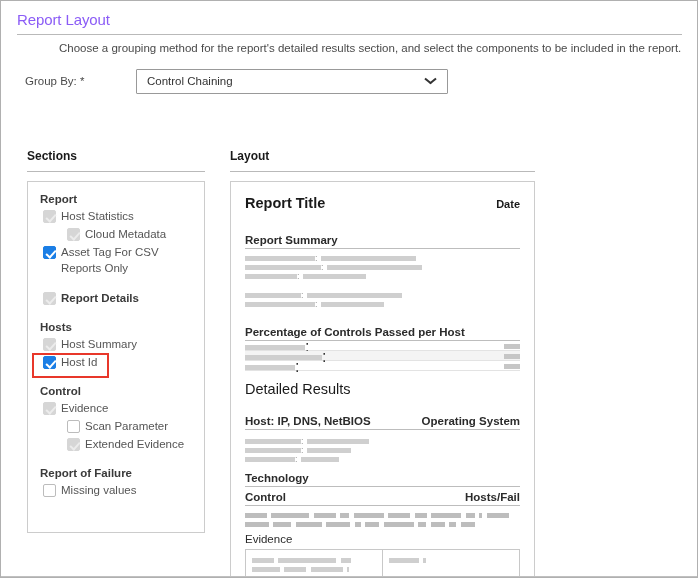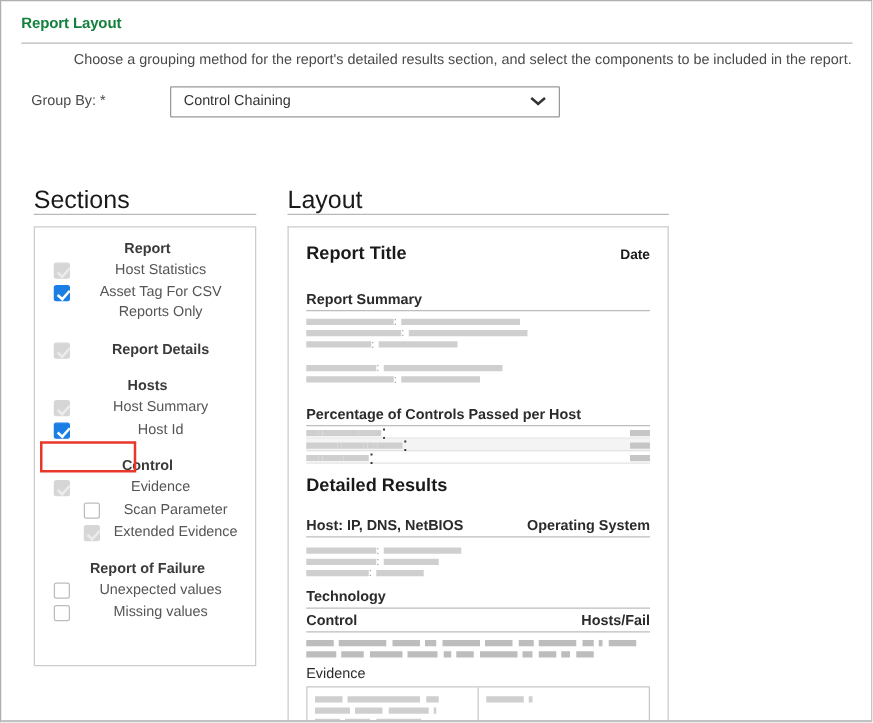--- a/index.html
+++ b/index.html
@@ -16,22 +16,22 @@
     width: 698px; height: 578px;
     border: 1px solid #b0b0b0;
     background: #ffffff;
     overflow: hidden;
   }
 
   
   .page-title {
     position: absolute;
     left: 16px; top: 10px;
-    font-size: 12px; font-weight: bold;
-    color: #15803d;
+    font-size: 15px; font-weight: normal;
+    color: #8b5cf6;
     letter-spacing: -0.1px;
   }
   .title-rule {
     position: absolute;
     left: 16px; top: 33px;
     width: 665px; height: 1px;
     background: #b9b9b9;
   }
   .intro-text {
     position: absolute;
@@ -73,41 +73,41 @@
     content:""; position:absolute;
     width: 8px; height: 2.2px; background:#333;
     top: 2px;
   }
   .chev:before { left:-1px; transform: rotate(40deg); }
   .chev:after  { left: 4px; transform: rotate(-40deg); }
 
   
   .col-head {
     position: absolute;
-    font-size: 20px; font-weight: normal;
+    font-size: 12px; font-weight: bold;
     color: #1a1a1a;
   }
   .col-rule {
     position: absolute;
     height: 1px; background: #b9b9b9;
   }
   #sections-head { left: 26px; top: 148px; }
   #sections-rule { left: 26px; top: 170px; width: 178px; }
   #layout-head   { left: 229px; top: 148px; }
   #layout-rule   { left: 229px; top: 170px; width: 305px; }
 
   
   #sections-panel {
     position: absolute;
     left: 26px; top: 180px;
     width: 178px; height: 352px;
     border: 1px solid #cccccc;
     background: #ffffff;
   }
-  .sec-inner { position: relative; padding: 10px 8px 8px 12px; text-align: center; }
+  .sec-inner { position: relative; padding: 10px 8px 8px 12px; }
   .grp-label {
     font-size: 11.5px; font-weight: bold;
     color: #3a3a3a;
     margin: 0 0 1px 0;
     line-height: 15px;
   }
   .grp-label.spaced { margin-top: 14px; }
   .chk-row {
     display: block;
     position: relative;
@@ -189,21 +189,21 @@
     position: absolute; right: 0; top: 4px;
     font-size: 11px; font-weight: bold; color: #1a1a1a;
   }
   .sec-h {
     font-size: 11.5px; font-weight: bold; color: #2b2b2b;
     padding-bottom: 2px;
     border-bottom: 1px solid #bdbdbd;
     margin-top: 18px;
   }
   .sec-h.big {
-    font-size: 14.5px; font-weight: bold; color: #1a1a1a;
+    font-size: 14.5px; font-weight: normal; color: #1a1a1a;
     border-bottom: none; padding-bottom: 0;
     margin-top: 10px;
   }
   .sec-h.plain {
     font-weight: normal; color: #2b2b2b; font-size: 11.5px;
     border-bottom: none; margin-top: 5px; padding-bottom: 1px;
   }
   .sec-h.rowhead {
     position: relative;
   }
@@ -271,20 +271,24 @@
   <div id="sections-panel">
     <div class="sec-inner">
 
       <div class="grp-label">Report</div>
 
       <label class="chk-row">
         <span class="box dis"></span>
         <span>Host Statistics</span>
       </label>
 
+      <label class="chk-row indent">
+        <span class="box dis"></span>
+        <span>Cloud Metadata</span>
+      </label>
 
       <label class="chk-row wrap">
         <span class="box on"></span>
         <span>Asset Tag For CSV Reports Only</span>
       </label>
 
       <div style="height:12px"></div>
 
       <label class="chk-row bold">
         <span class="box dis"></span>
@@ -315,24 +319,20 @@
         <span>Scan Parameter</span>
       </label>
 
       <label class="chk-row indent">
         <span class="box dis"></span>
         <span>Extended Evidence</span>
       </label>
 
       <div class="grp-label spaced">Report of Failure</div>
 
-      <label class="chk-row">
-        <span class="box"></span>
-        <span>Unexpected values</span>
-      </label>
 
       <label class="chk-row">
         <span class="box"></span>
         <span>Missing values</span>
       </label>
 
     </div>
   </div>
 
   <div id="hostid-highlight"></div>

